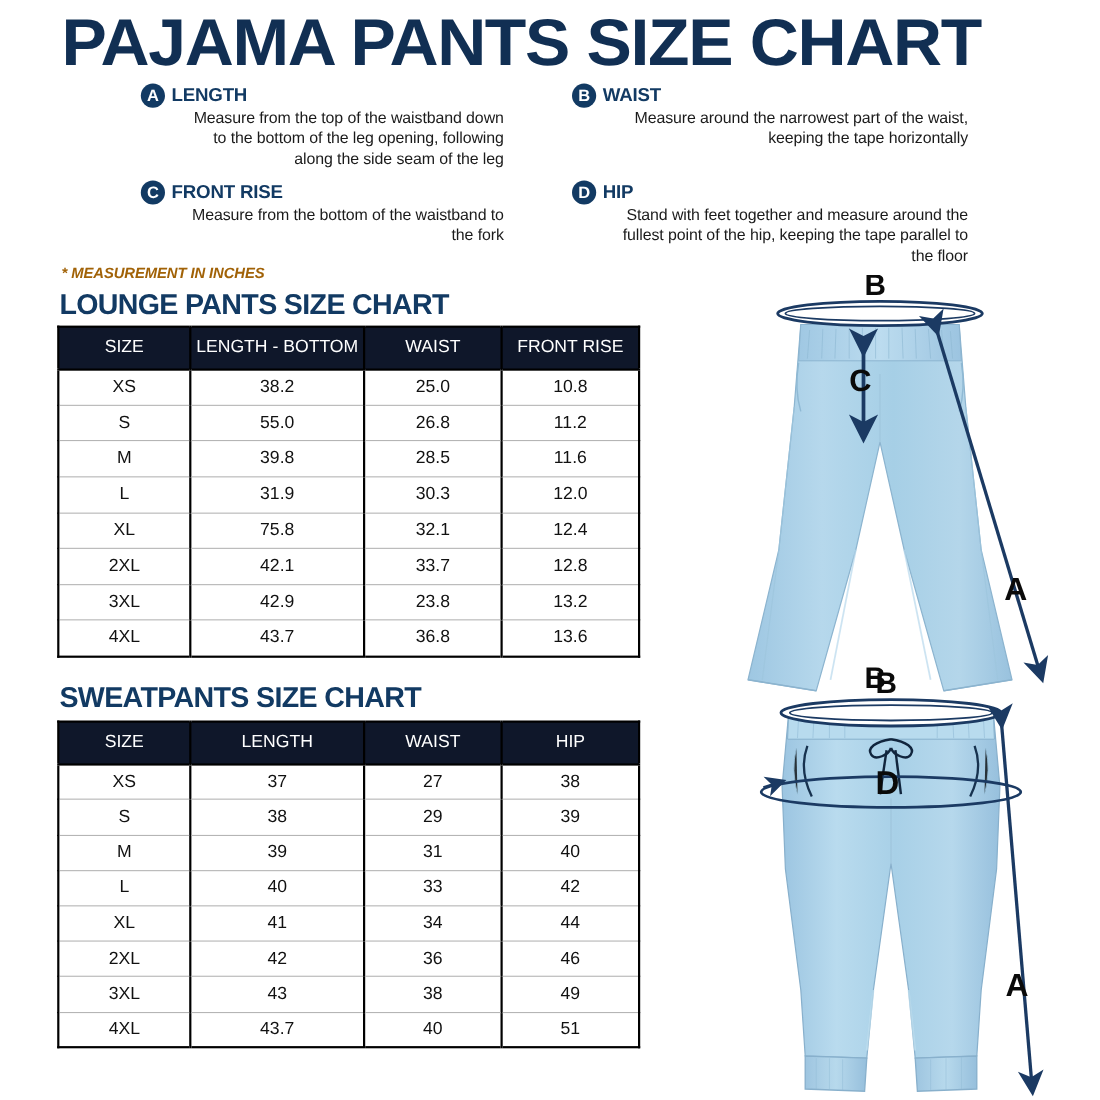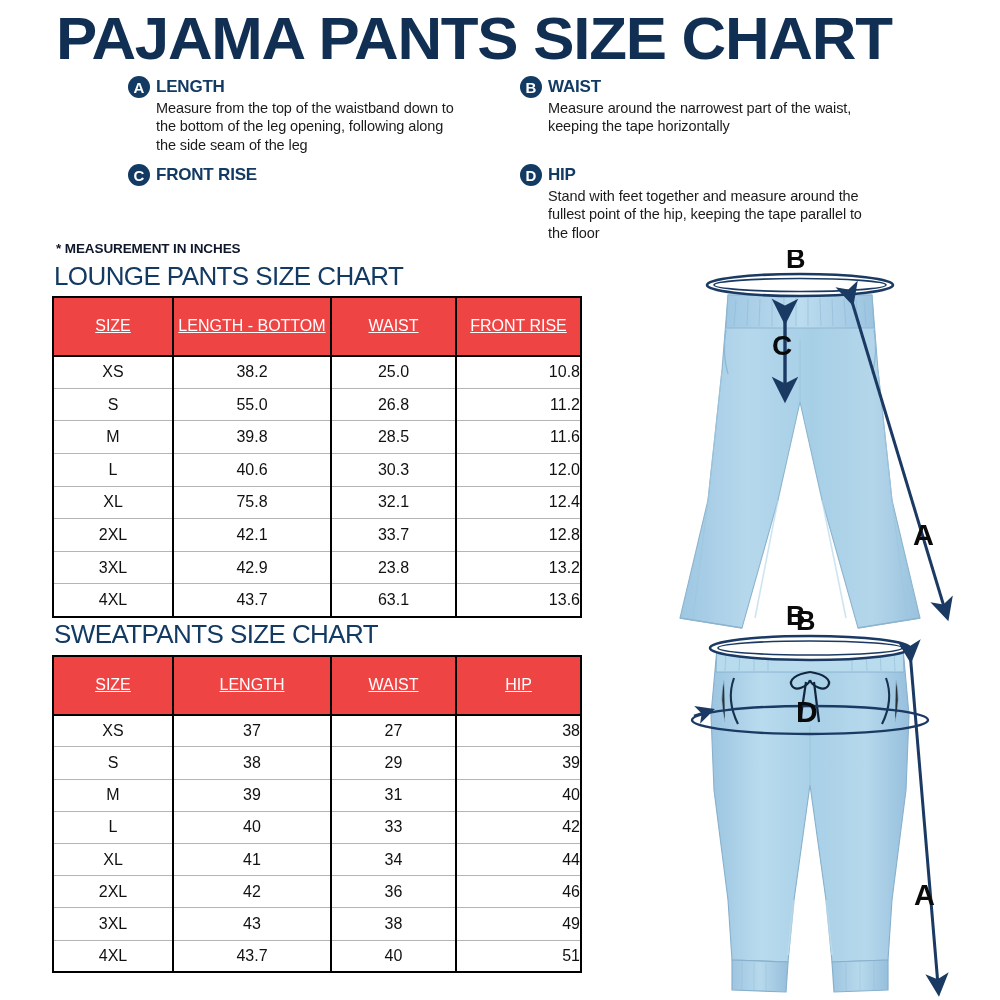--- a/index.html
+++ b/index.html
@@ -34,71 +34,71 @@
     font-size: 15px; font-weight: bold;
     display: flex; align-items: center; justify-content: center;
     flex: 0 0 auto;
   }
   .legend-title {
     font-size: 17px; font-weight: bold; color: #123a63;
     letter-spacing: -0.2px;
   }
   .legend-desc {
     font-size: 14.5px; color: #1b1b1b; line-height: 1.26;
-    margin-left: 28px; letter-spacing: -0.1px;
+    margin-left: 44px; letter-spacing: -0.1px; text-align: right;
   }
   #legend-a { left: 128px; top: 76px; width: 330px; }
   #legend-b { left: 520px; top: 76px; width: 360px; }
   #legend-c { left: 128px; top: 164px; width: 330px; }
   #legend-d { left: 520px; top: 164px; width: 360px; }
 
   
   .note {
     position: absolute;
-    font-size: 13.5px; font-weight: bold; color: #0f172a;
+    font-size: 13.5px; font-weight: bold; color: #a16207;
     letter-spacing: -0.1px;
+    font-style: italic;
   }
   .section-heading {
     position: absolute;
-    font-size: 26px; font-weight: normal; color: #123a63;
+    font-size: 26px; font-weight: bold; color: #123a63;
     letter-spacing: -0.6px;
     text-align: center;
   }
   table.size-table {
     position: absolute;
     border-collapse: collapse;
     background: #fff;
     border: 2.5px solid #000;
     table-layout: fixed;
   }
   table.size-table th {
-    background: #ef4444;
+    background: #0f172a;
     color: #ffffff;
     font-size: 16px;
     font-weight: normal;
-    padding: 20px 2px;
+    padding: 10px 2px;
     text-align: center;
     border-left: 2px solid #000;
     border-right: 2px solid #000;
     line-height: 1.05;
-    text-decoration: underline;
   }
   table.size-table th:first-child { border-left: none; }
   table.size-table th:last-child { border-right: none; }
   table.size-table td {
     font-size: 16px;
     color: #111;
     text-align: center;
     border-left: 2px solid #000;
     border-right: 2px solid #000;
     border-top: 1px solid #b5b5b5;
     background: #fff;
   }
   table.size-table td:first-child { border-left: none; }
-  table.size-table td:last-child { border-right: none; text-align: right; }
+  table.size-table td:last-child { border-right: none; }
   table.size-table tbody tr:first-child td { border-top: 2.5px solid #000; }
 
   #table-lounge { left: 52px; top: 296px; width: 528px; }
   #table-lounge td { height: 32.6px; }
   #table-sweat { left: 52px; top: 655px; width: 528px; }
   #table-sweat td { height: 32.2px; }
 
   
   .illus { position: absolute; }
   #illus-lounge { left: 600px; top: 250px; width: 400px; height: 380px; }
@@ -131,20 +131,21 @@
       <span class="legend-title">WAIST</span>
     </div>
     <div class="legend-desc">Measure around the narrowest part of the waist, keeping the tape horizontally</div>
   </div>
 
   <div class="legend-item" id="legend-c">
     <div class="badge-row">
       <span class="badge">C</span>
       <span class="legend-title">FRONT RISE</span>
     </div>
+    <div class="legend-desc">Measure from the bottom of the waistband to the fork</div>
   </div>
 
   <div class="legend-item" id="legend-d">
     <div class="badge-row">
       <span class="badge">D</span>
       <span class="legend-title">HIP</span>
     </div>
     <div class="legend-desc">Stand with feet together and measure around the fullest point of the hip, keeping the tape parallel to the floor</div>
   </div>
 
@@ -180,21 +181,21 @@
           <td>11.2</td>
         </tr>
         <tr>
           <td>M</td>
           <td>39.8</td>
           <td>28.5</td>
           <td>11.6</td>
         </tr>
         <tr>
           <td>L</td>
-          <td>40.6</td>
+          <td>31.9</td>
           <td>30.3</td>
           <td>12.0</td>
         </tr>
         <tr>
           <td>XL</td>
           <td>75.8</td>
           <td>32.1</td>
           <td>12.4</td>
         </tr>
         <tr>
@@ -205,21 +206,21 @@
         </tr>
         <tr>
           <td>3XL</td>
           <td>42.9</td>
           <td>23.8</td>
           <td>13.2</td>
         </tr>
         <tr>
           <td>4XL</td>
           <td>43.7</td>
-          <td>63.1</td>
+          <td>36.8</td>
           <td>13.6</td>
         </tr>
       </tbody>
   </table>
 
   <div class="section-heading" style="left:54px; top:619px;">SWEATPANTS SIZE CHART</div>
   <table class="size-table" id="table-sweat">
     <colgroup>
       <col style="width:120px">
         <col style="width:158px">

